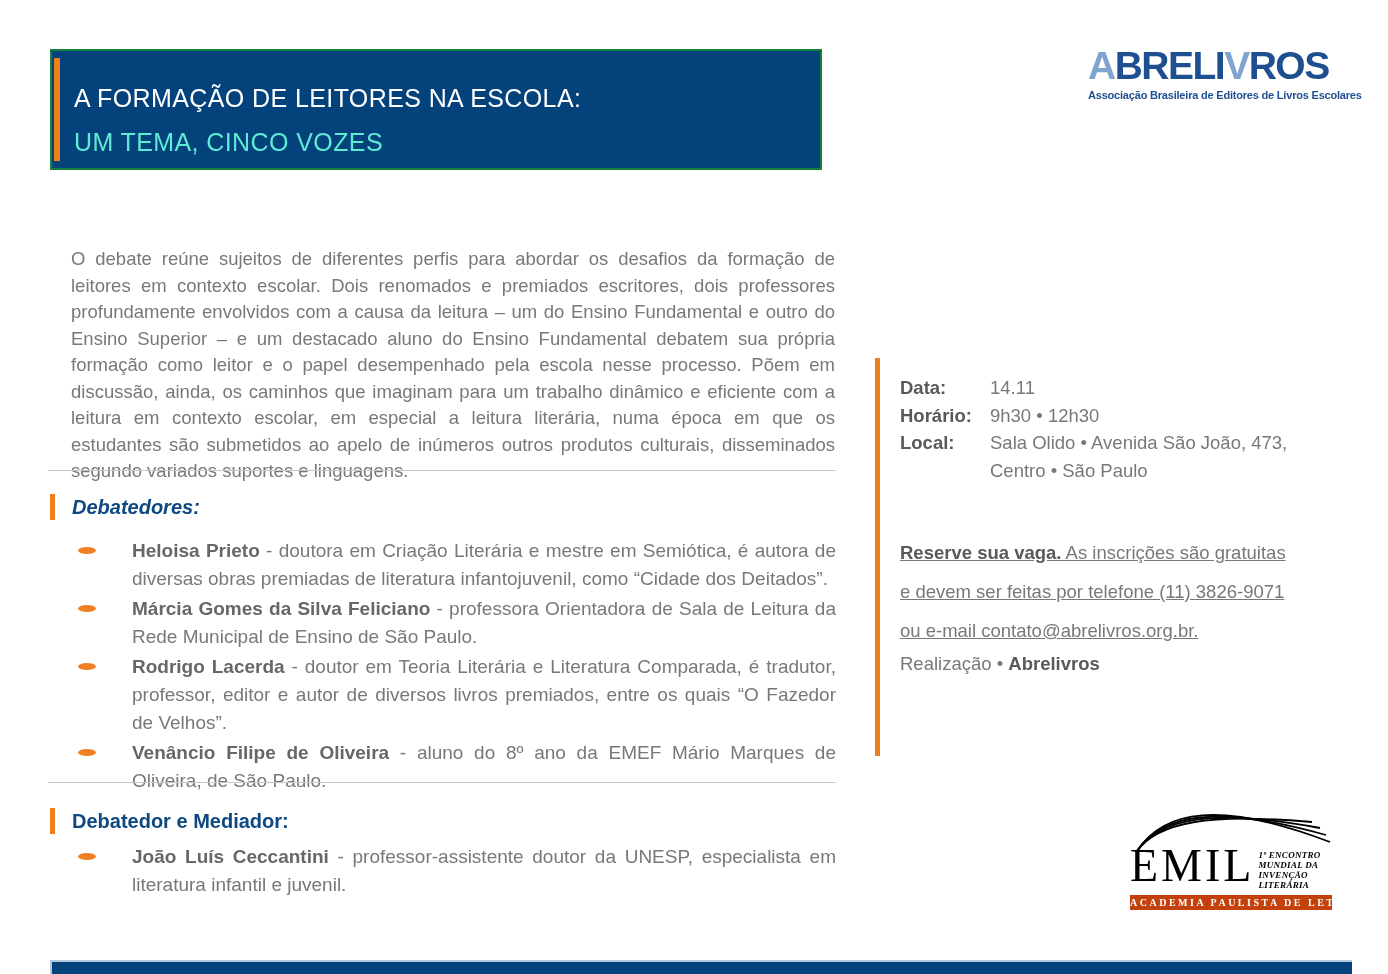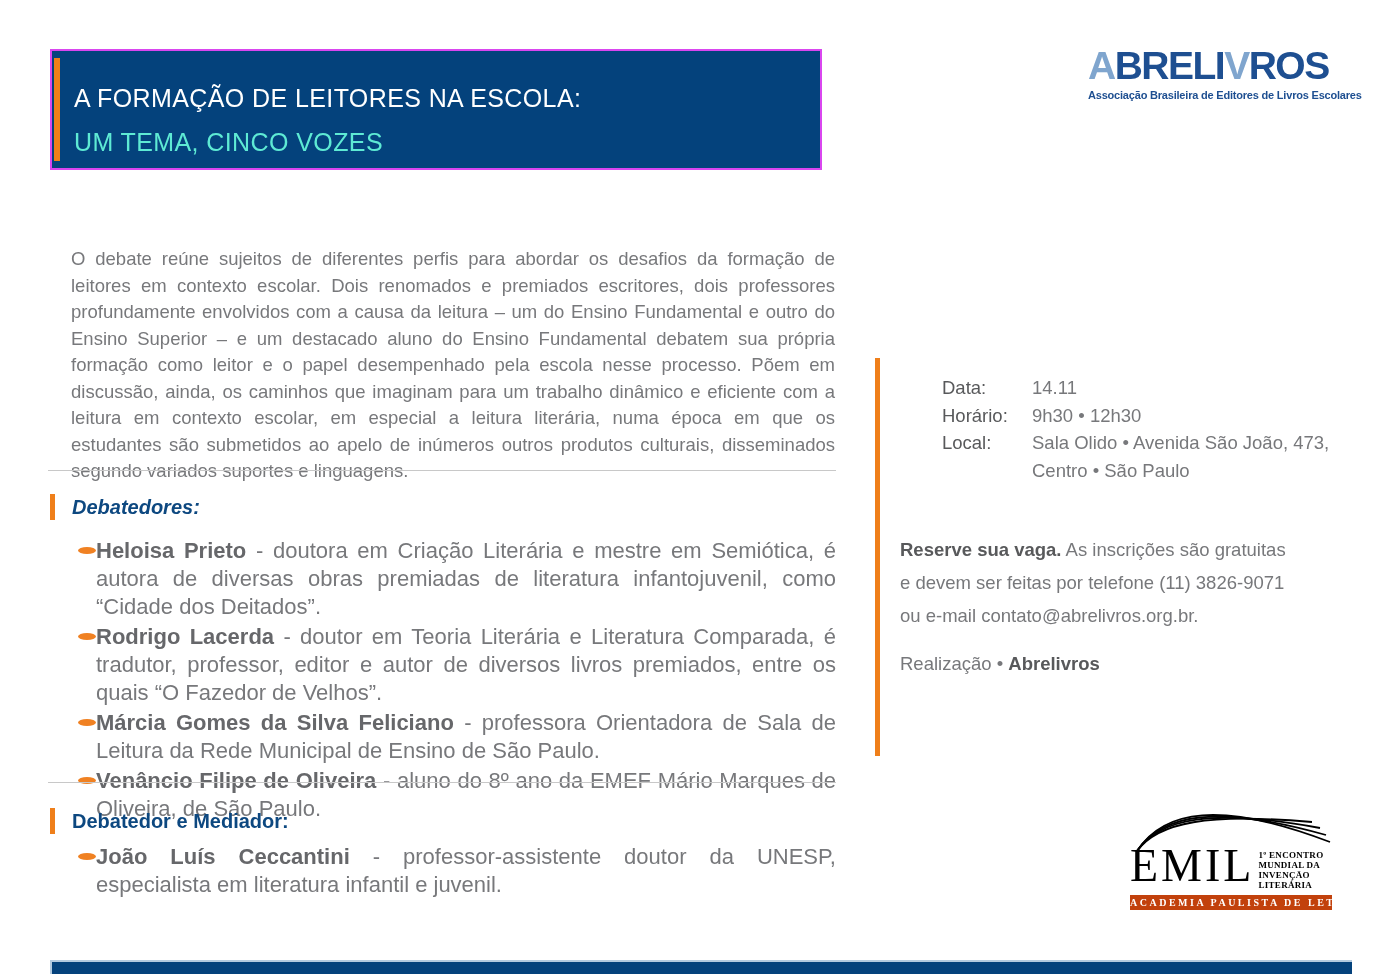--- a/index.html
+++ b/index.html
@@ -2,21 +2,21 @@
 <html lang="pt"><head>
 <meta charset="utf-8">
 <style>
   * { margin:0; padding:0; box-sizing:border-box; }
   html,body { background:#ffffff; }
   body { font-family:"Liberation Sans", sans-serif; }
   .page { position:relative; width:1388px; height:974px; background:#ffffff; overflow:hidden; }
 
   
   .banner { position:absolute; left:50px; top:49px; width:772px; height:121px;
-            background:#04427C; border:2px solid #d946ef; }
+            background:#04427C; border:2px solid #15803d; }
   .banner-accent { position:absolute; left:2px; top:7px; bottom:7px; width:6px; background:#EF7F1A; }
   .banner-line1 { position:absolute; left:22px; top:33px; color:#ffffff; font-size:25px;
                   font-weight:400; letter-spacing:0.4px; white-space:nowrap; }
   .banner-line2 { position:absolute; left:22px; top:77px; color:#5eead4; font-size:25px;
                   font-weight:400; letter-spacing:0.4px; white-space:nowrap; }
 
   
   .brand { position:absolute; left:1088px; top:44px; width:260px; }
   .brand-name { font-size:39px; font-weight:bold; color:#1E4F91; letter-spacing:-1.5px; line-height:44px; white-space:nowrap; }
   .brand-name .lt { color:#7FA5CE; }
@@ -37,44 +37,44 @@
   .sh2 { top:807px; }
   .accent { display:inline-block; width:5px; height:26px; background:#EF7F1A; margin-right:17px; }
   .sec-title { color:#0D4880; font-weight:bold; font-size:20px; }
 
   
   .blist { position:absolute; left:78px; width:758px; list-style:none; }
   .bl1 { top:537px; }
   .bl2 { top:843px; }
   .blist li { display:flex; margin-bottom:2px; }
   .dot { flex:0 0 18px; margin-top:10px; width:7px; height:7px; border-radius:50%; background:#F08122; }
-  .it { color:#77787B; font-size:22px; line-height:28px; text-align:justify; }
+  .it { color:#77787B; font-size:19px; line-height:28px; text-align:justify;margin-left:36px; }
   .it b { color:#66676A; }
 
   
   .vbar { position:absolute; left:875px; top:358px; width:5px; height:398px; background:#EF7F1A; }
   .event { position:absolute; left:900px; top:374px; width:450px; font-size:18.5px; line-height:27.5px; }
   .event .row { display:flex; }
-  .event .lab { flex:0 0 90px; font-weight:normal; color:#58595B;margin-left:42px; }
+  .event .lab { flex:0 0 90px; font-weight:bold; color:#58595B; }
   .event .val { color:#77787B; width:340px; }
 
-  .reserve { position:absolute; left:900px; top:533px; width:388px; font-size:18.5px; line-height:33px; color:#77787B; }
+  .reserve { position:absolute; left:900px; top:533px; width:388px; font-size:18.5px; line-height:39px; color:#77787B;text-decoration:underline; }
   .reserve b { color:#58595B; }
 
   .realizacao { position:absolute; left:900px; top:650px; width:452px; font-size:18.5px; line-height:28px; color:#77787B; }
   .realizacao b { color:#58595B; }
 
   
   .emil { position:absolute; left:1130px; top:806px; width:205px; }
   .emil-arcs { display:block; margin-left:2px; }
   .emil-row { display:flex; align-items:flex-start; margin-top:-6px; }
   .emil-word { font-family:"Liberation Serif", serif; font-size:46px; line-height:40px;
                letter-spacing:3px; color:#000; font-weight:400; }
   .emil-sub { font-family:"Liberation Serif", serif; font-size:9px; font-weight:bold;
-              color:#000; line-height:10px; letter-spacing:0.3px; margin-top:4px; margin-left:4px; }
+              color:#000; line-height:10px; letter-spacing:0.3px; margin-top:4px; margin-left:4px;font-style:italic; }
   .emil-bar { margin-top:5px; width:202px; height:15px; background:#c2410c; color:#fff;
               font-family:"Liberation Serif", serif; font-size:10px; font-weight:bold;
               letter-spacing:2.5px; text-align:center; line-height:15px; white-space:nowrap; }
 
   
   .bottom-bar { position:absolute; left:50px; top:960px; width:1302px; height:14px;
                 background:#04427C; border-top:2px solid #B3CADF; border-left:2px solid #B3CADF; }
 </style>
 </head>
 <body>
@@ -101,25 +101,25 @@
     <span class="sec-title">Debatedores:</span>
   </div>
 
   <ul class="blist bl1">
     <li>
       <span class="dot"></span>
       <span class="it"><b>Heloisa Prieto</b><span> - doutora em Criação Literária e mestre em Semiótica, é autora de diversas obras premiadas de literatura infantojuvenil, como “Cidade dos Deitados”.</span></span>
     </li>
     <li>
       <span class="dot"></span>
-      <span class="it"><b>Rodrigo Lacerda</b><span> - doutor em Teoria Literária e Literatura Comparada, é tradutor, professor, editor e autor de diversos livros premiados, entre os quais “O Fazedor de Velhos”.</span></span>
+      <span class="it"><b>Márcia Gomes da Silva Feliciano</b><span> - professora Orientadora de Sala de Leitura da Rede Municipal de Ensino de São Paulo.</span></span>
     </li>
     <li>
       <span class="dot"></span>
-      <span class="it"><b>Márcia Gomes da Silva Feliciano</b><span> - professora Orientadora de Sala de Leitura da Rede Municipal de Ensino de São Paulo.</span></span>
+      <span class="it"><b>Rodrigo Lacerda</b><span> - doutor em Teoria Literária e Literatura Comparada, é tradutor, professor, editor e autor de diversos livros premiados, entre os quais “O Fazedor de Velhos”.</span></span>
     </li>
     <li>
       <span class="dot"></span>
       <span class="it"><b>Venâncio Filipe de Oliveira</b><span> - aluno do 8º ano da EMEF Mário Marques de Oliveira, de São Paulo.</span></span>
     </li>
   </ul>
 
   <hr class="divider d2">
 
   <div class="sec-head sh2">

